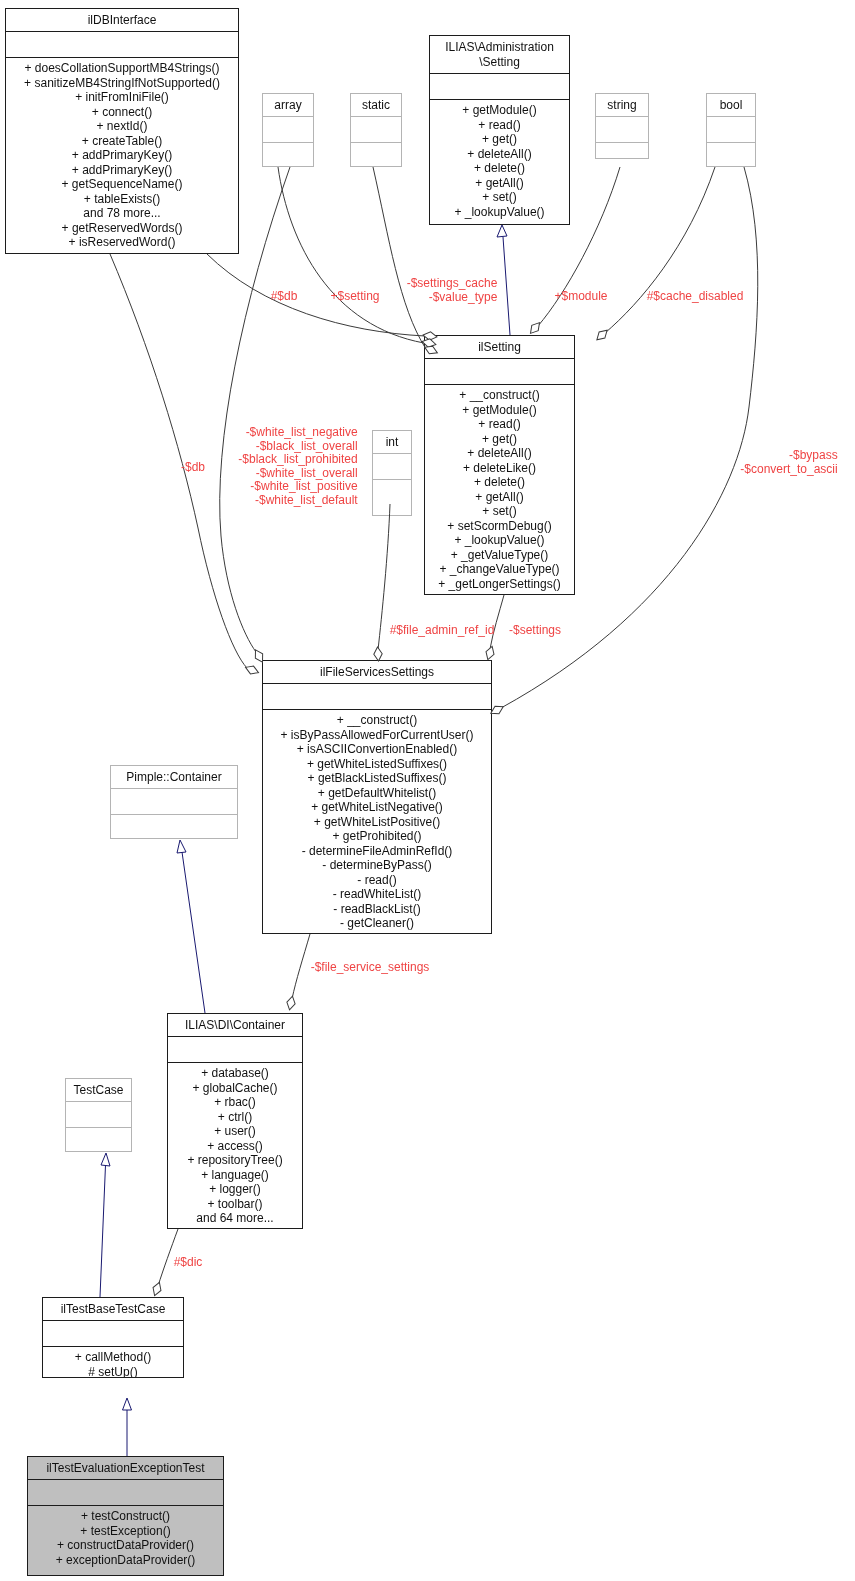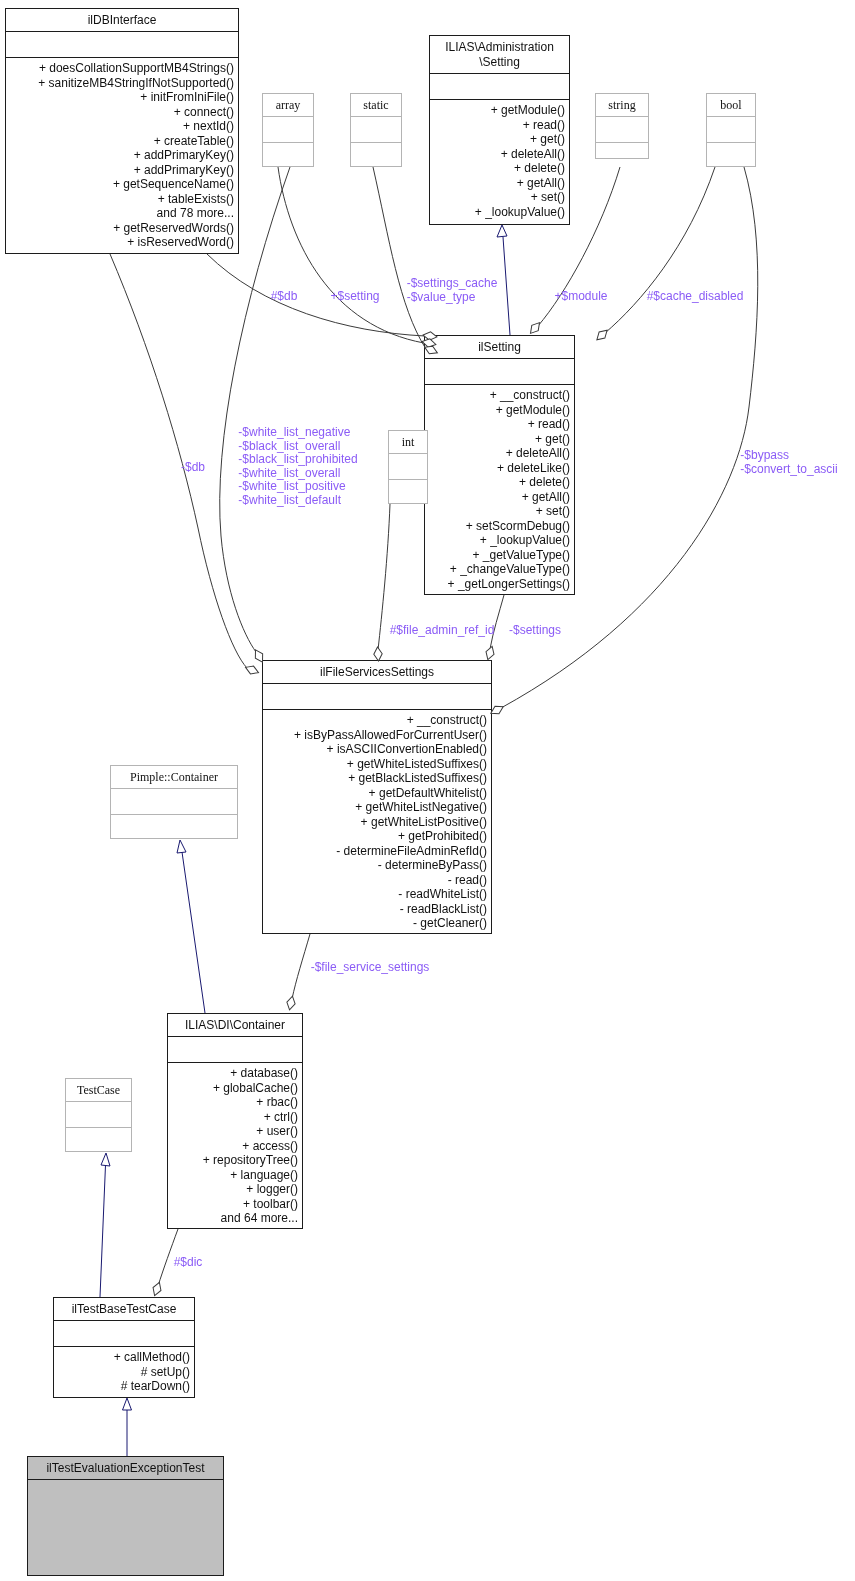--- a/index.html
+++ b/index.html
@@ -6,37 +6,37 @@
   .canvas {
     position:relative; width:855px; height:1581px; background:#fff;
     font-family:"Liberation Sans", sans-serif; color:#111;
   }
   svg.edges { position:absolute; left:0; top:0; z-index:2; pointer-events:none; }
   .uml-box {
     position:absolute; z-index:1; background:#fff;
     border:1px solid #1c1c1c; box-sizing:border-box;
     display:flex; flex-direction:column; font-size:12px;
   }
-  .uml-box.ext { border-color:#b4b4b4;font-family:Liberation Serif, serif; }
+  .uml-box.ext { border-color:#b4b4b4; }
   .uml-box.hl  { background:var(--hl,#bfbfbf); }
   .uml-title {
     text-align:center; padding:4px 2px 3px; line-height:15px;
     white-space:pre-line; flex:0 0 auto;
   }
   .uml-sec { border-top:1px solid #1c1c1c; height:25px; flex:0 0 auto; }
   .ext .uml-sec { border-top-color:#b4b4b4; }
   .uml-methods {
     border-top:1px solid #1c1c1c; padding:3px 4px;
-    flex:1 1 auto; overflow:hidden; text-align:right;
+    flex:1 1 auto; overflow:hidden; text-align:center;
   }
   .m-line { line-height:14.5px; white-space:nowrap; }
   .edge-label {
     position:absolute; z-index:3; transform:translateX(-50%);
-    text-align:left; font-size:12px; line-height:13.5px;
-    white-space:pre-line; color:#8b5cf6;
+    text-align:right; font-size:12px; line-height:13.5px;
+    white-space:pre-line; color:#ef4444;
   }
   .edge-agg  { fill:none; stroke:var(--agg,#3a3a3a); stroke-width:1; }
   .edge-inh  { fill:none; stroke:var(--inh,#191970); stroke-width:1; }
   .diamond   { fill:#fff; stroke:var(--agg,#3a3a3a); stroke-width:1; }
   .arrowhead { fill:#fff; stroke:var(--inh,#191970); stroke-width:1; }
 </style>
 </head>
 <body>
 
 <div class="canvas">
@@ -154,21 +154,21 @@
         <div class="m-line">+ getAll()</div>
         <div class="m-line">+ set()</div>
         <div class="m-line">+ setScormDebug()</div>
         <div class="m-line">+ _lookupValue()</div>
         <div class="m-line">+ _getValueType()</div>
         <div class="m-line">+ _changeValueType()</div>
         <div class="m-line">+ _getLongerSettings()</div>
       </div>
   </div>
 
-  <div class="uml-box ext" style="left:388px;top:430px;width:40px;height:74px">
+  <div class="uml-box ext" style="left:372px;top:430px;width:40px;height:86px">
     <div class="uml-title">int</div>
     <div class="uml-sec"></div>
     <div class="uml-sec"></div>
   </div>
 
   <div class="uml-box" style="left:262px;top:660px;width:230px;height:274px">
     <div class="uml-title">ilFileServicesSettings</div>
     <div class="uml-sec"></div>
     <div class="uml-methods">
         <div class="m-line">+ __construct()</div>
@@ -212,33 +212,39 @@
         <div class="m-line">and 64 more...</div>
       </div>
   </div>
 
   <div class="uml-box ext" style="left:65px;top:1078px;width:67px;height:74px">
     <div class="uml-title">TestCase</div>
     <div class="uml-sec"></div>
     <div class="uml-sec"></div>
   </div>
 
-  <div class="uml-box" style="left:53px;top:1297px;width:142px;height:101px">
+  <div class="uml-box" style="left:42px;top:1297px;width:142px;height:81px">
     <div class="uml-title">ilTestBaseTestCase</div>
     <div class="uml-sec"></div>
     <div class="uml-methods">
         <div class="m-line">+ callMethod()</div>
         <div class="m-line"># setUp()</div>
         <div class="m-line"># tearDown()</div>
       </div>
   </div>
 
   <div class="uml-box hl" style="left:27px;top:1456px;width:197px;height:120px">
     <div class="uml-title">ilTestEvaluationExceptionTest</div>
     <div class="uml-sec"></div>
+    <div class="uml-methods">
+        <div class="m-line">+ testConstruct()</div>
+        <div class="m-line">+ testException()</div>
+        <div class="m-line">+ constructDataProvider()</div>
+        <div class="m-line">+ exceptionDataProvider()</div>
+      </div>
   </div>
 
   <div class="edge-label" style="left:284px;top:290px">#$db</div>
   <div class="edge-label" style="left:355px;top:290px">+$setting</div>
   <div class="edge-label" style="left:452px;top:277px">-$settings_cache
 -$value_type</div>
   <div class="edge-label" style="left:581px;top:290px">+$module</div>
   <div class="edge-label" style="left:695px;top:290px">#$cache_disabled</div>
   <div class="edge-label" style="left:193px;top:461px">-$db</div>
   <div class="edge-label" style="left:298px;top:426px">-$white_list_negative

